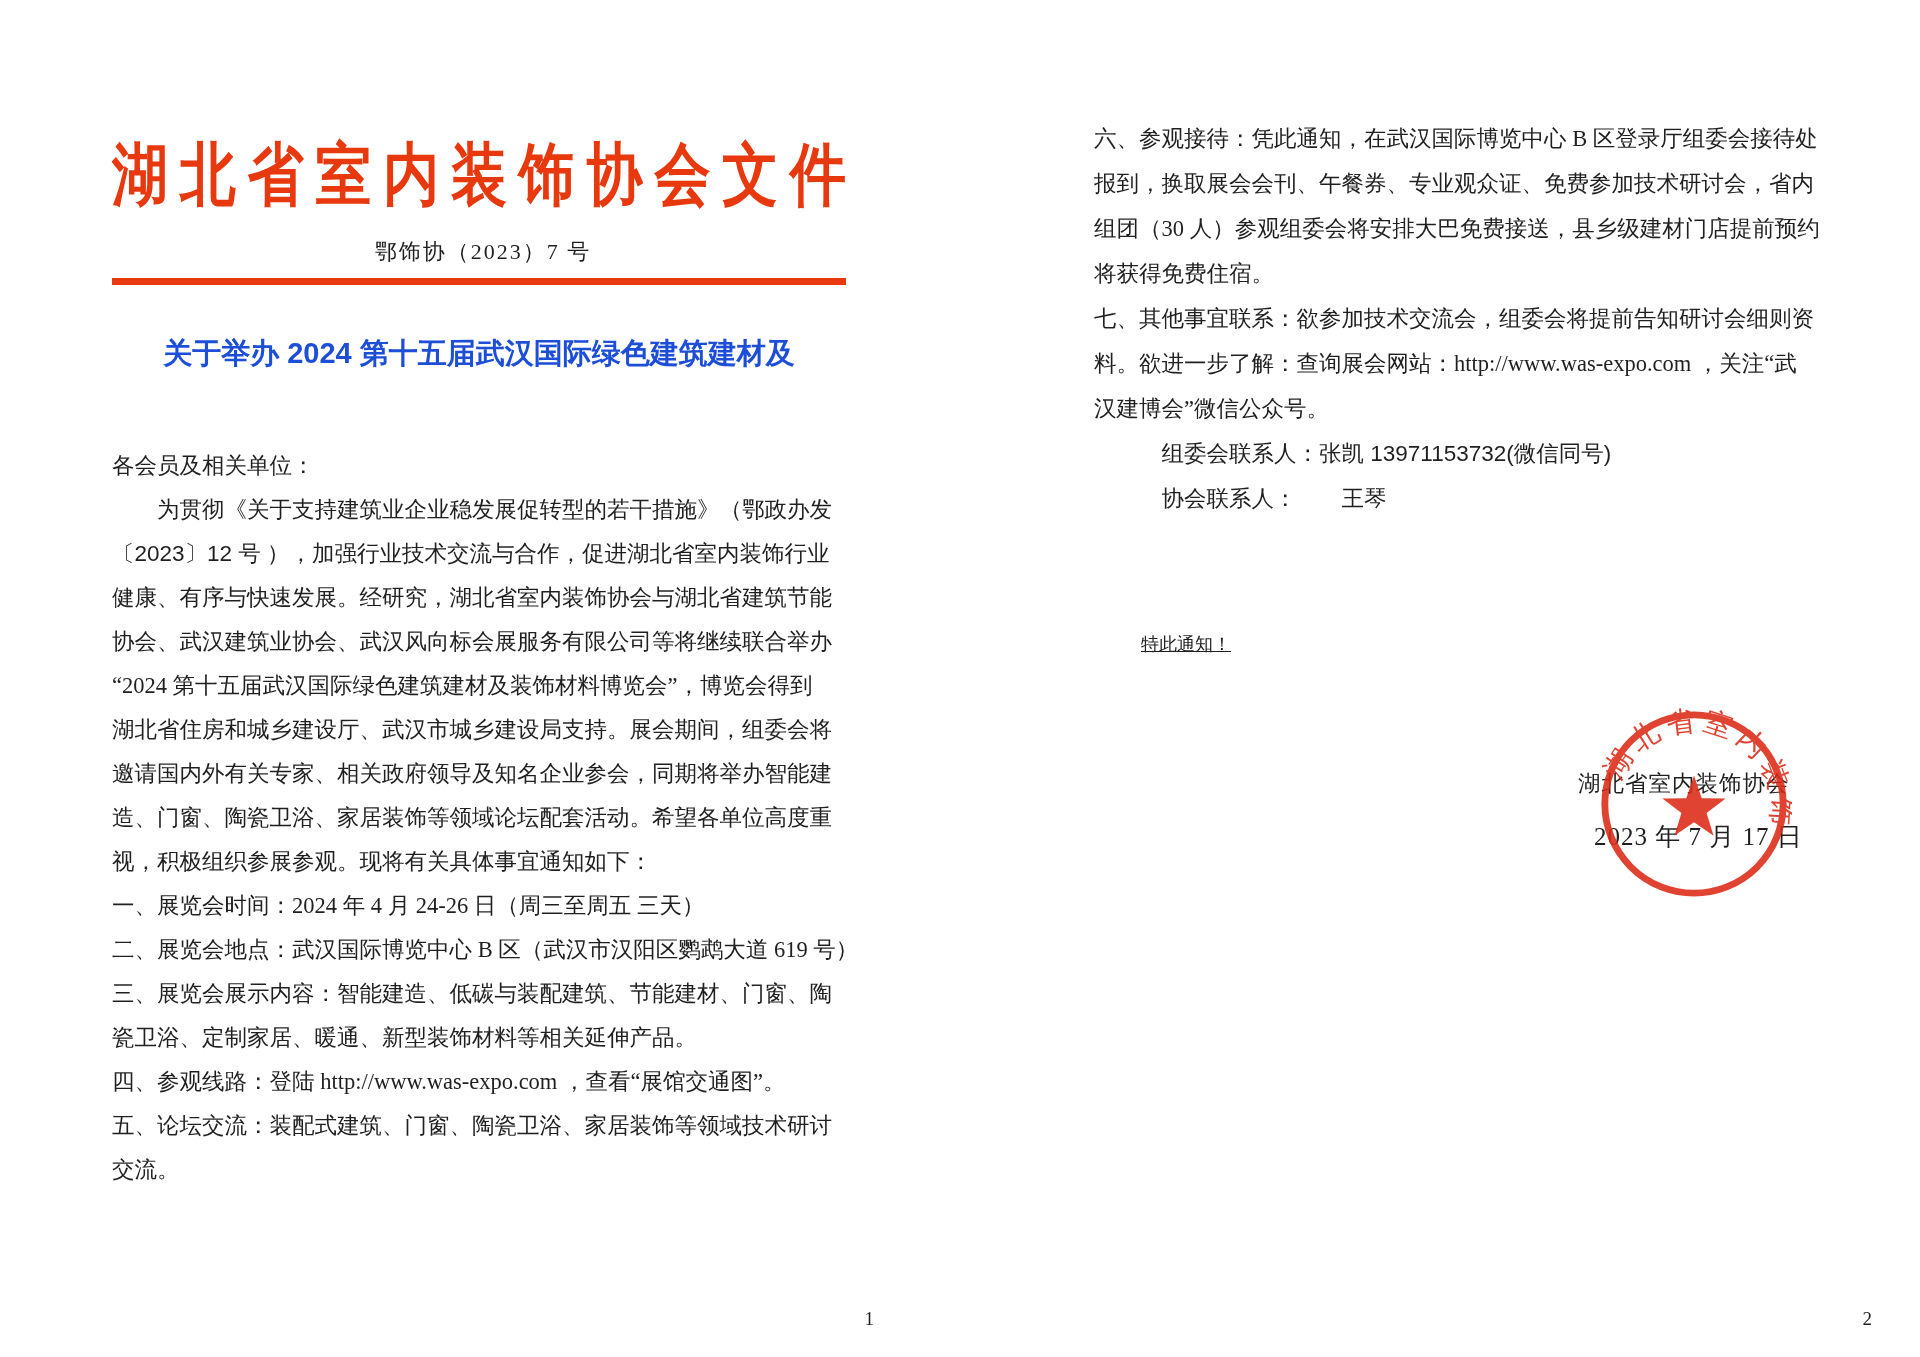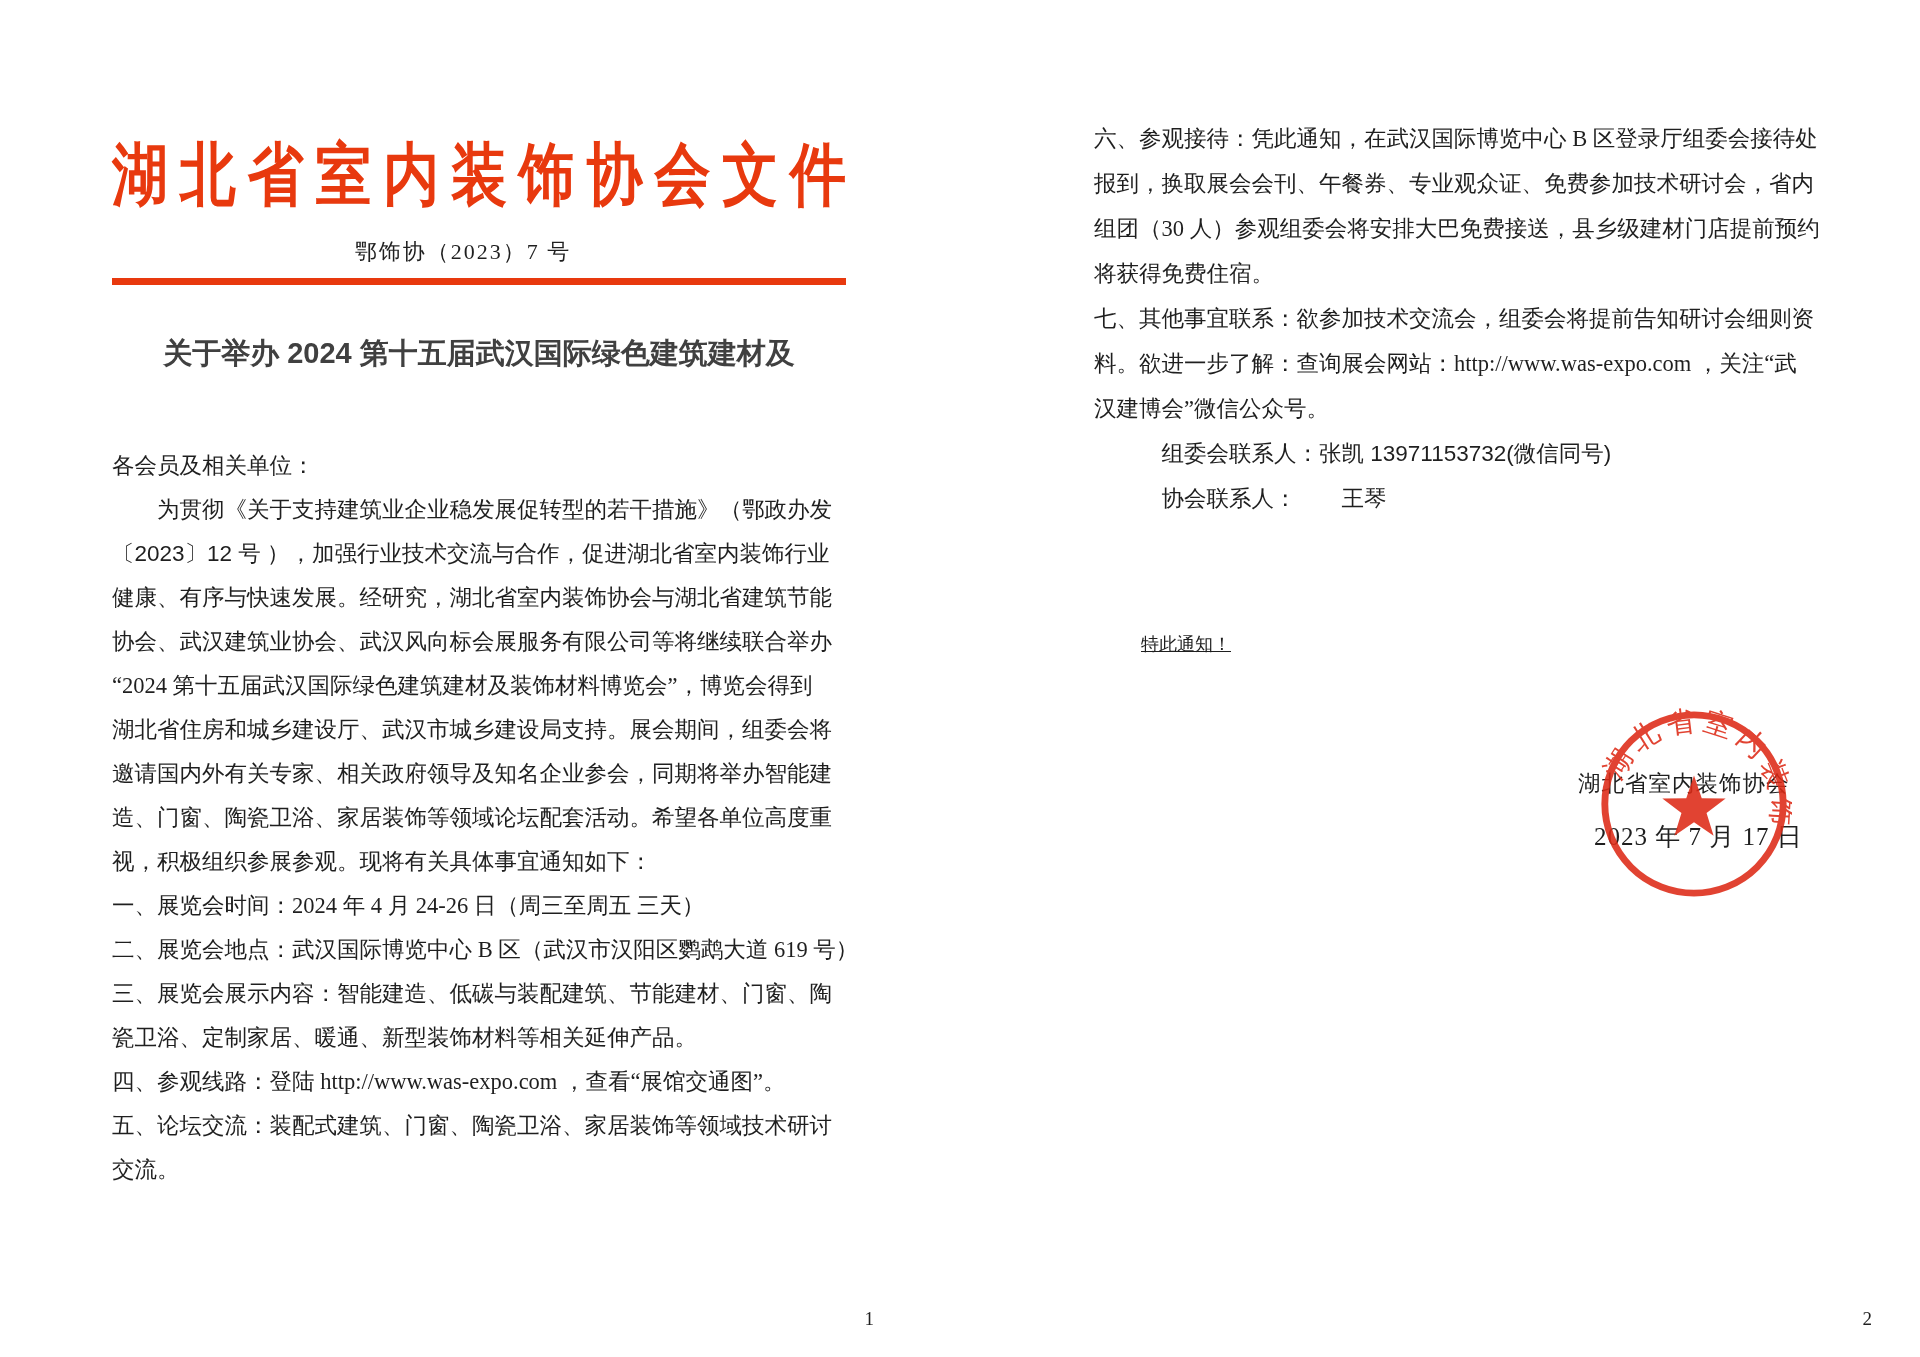--- a/index.html
+++ b/index.html
@@ -9,26 +9,26 @@
   }
   .abs{position:absolute;}
   
   .header-title{
     left:112px;top:130px;width:734px;height:78px;
     font-size:56px;line-height:74px;color:#e8390e;font-weight:bold;
     text-align:justify;text-align-last:justify;
     transform:scaleY(1.22);transform-origin:top left;white-space:nowrap;letter-spacing:0;
   }
   .header-title span{display:inline-block;width:100%;text-align:justify;text-align-last:justify;}
-  .doc-number{left:96px;top:237px;width:734px;text-align:center;font-size:22px;letter-spacing:2px;}
+  .doc-number{left:116px;top:237px;width:734px;text-align:center;font-size:22px;letter-spacing:2px;}
   .red-line{left:112px;top:278px;width:734px;height:7px;background:#e8390e;}
   .doc-title{
     left:112px;top:330px;width:734px;text-align:center;
     font-family:"Liberation Sans","DejaVu Sans",sans-serif;font-weight:bold;
-    font-size:29px;line-height:47px;color:#404040;
+    font-size:29px;line-height:47px;color:#1d4ed8;
   }
   .body-block{font-size:22.5px;white-space:pre;}
   .left-body{left:112px;top:444px;width:770px;}
   .left-body .bline{height:44px;line-height:44px;}
   .right-body{left:1075px;top:116px;width:790px;margin-left:19px;}
   .right-body .bline{height:45px;line-height:45px;}
   .bseg{font-family:"Liberation Sans","DejaVu Sans",sans-serif;font-weight:normal;}
   .closing{left:1141px;top:632px;font-size:18px;text-decoration:underline;}
   .signature-org{left:1578px;top:768px;font-size:22.5px;letter-spacing:1px;z-index:1;}
   .signature-date{left:1594px;top:820px;font-size:25px;letter-spacing:1px;z-index:1;}

